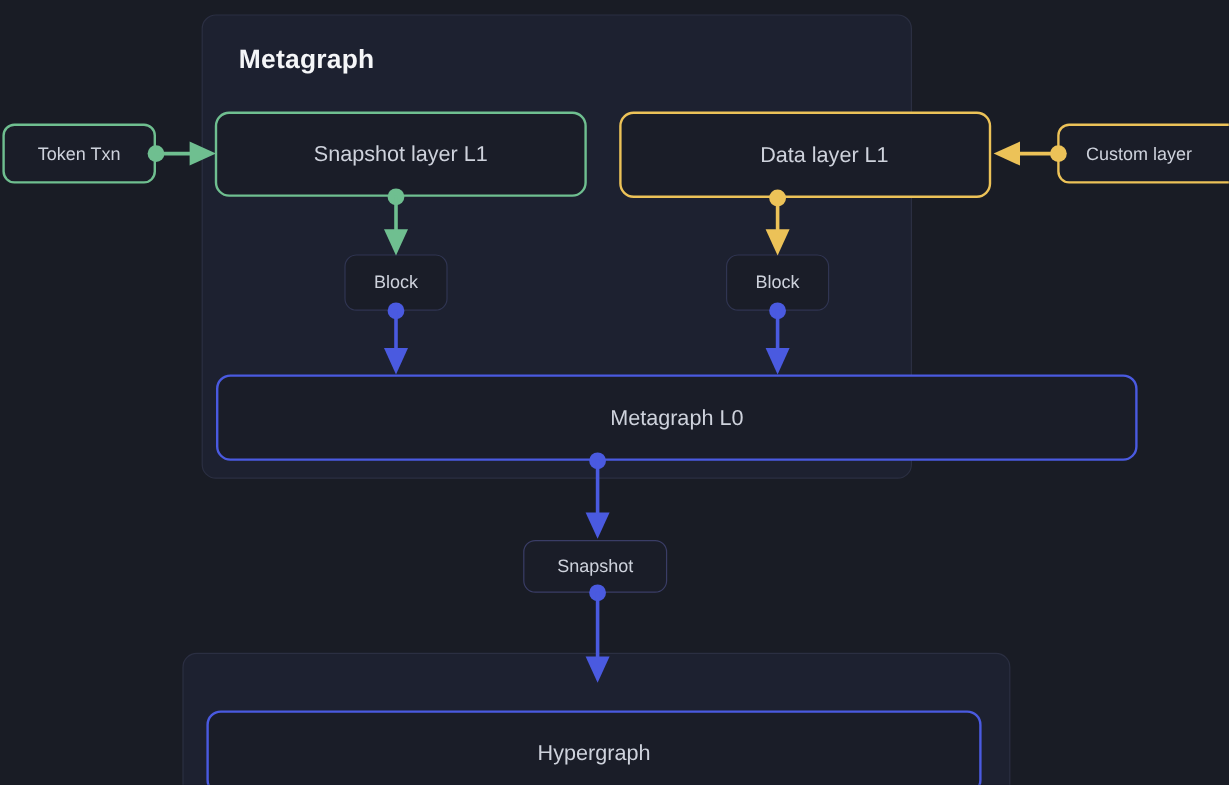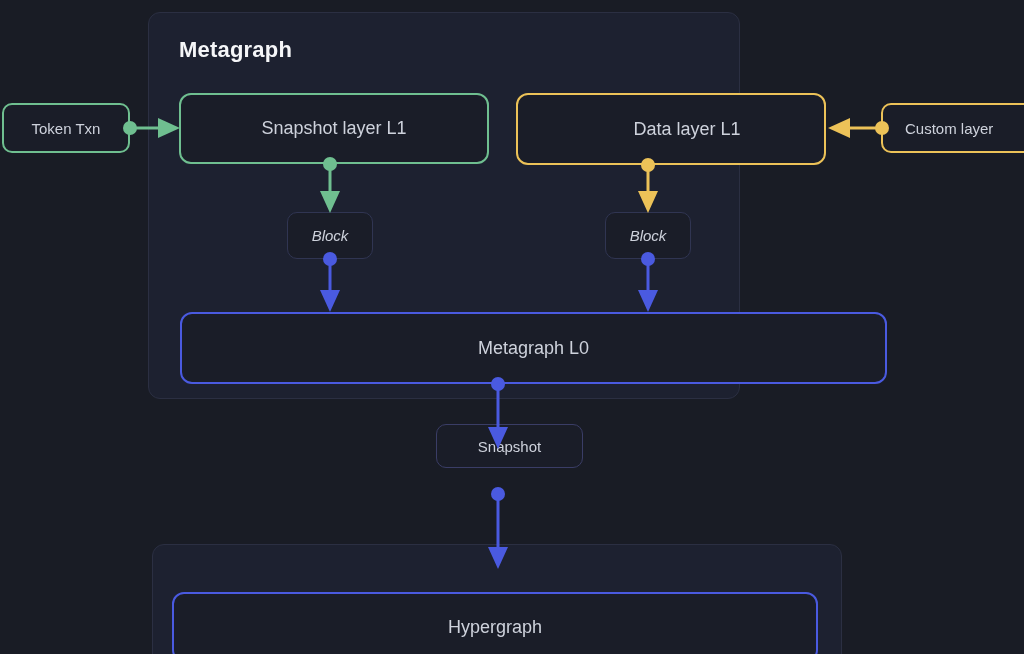--- a/index.html
+++ b/index.html
@@ -33,38 +33,38 @@
     align-items: center;
     justify-content: center;
     color: var(--label, #ced2dc);
   }
   .node .lbl { white-space: nowrap; }
   .big { border-radius: 12px; border: 2px solid; font-size: 18px; }
   .small { border-radius: 10px; border: 2px solid; font-size: 15px; }
   .b-green  { border-color: var(--green, #6fbf90); }
   .b-yellow { border-color: var(--yellow, #ecc258); padding-left: 32px; }
   .b-blue   { border-color: var(--blue, #4a5ae0); }
-  .b-subtle   { border: 1.5px solid var(--subtle-border, #303552); font-style: italic; }
+  .b-subtle   { border: 1.5px solid var(--subtle-border, #303552); }
   .b-snapshot { border: 1.5px solid var(--snapshot-border, #3a3d66); }
   #edges {
     position: absolute; left: 0; top: 0;
     pointer-events: none;
   }
   #edges line { stroke-width: 3; stroke-linecap: round; }
   .st-green  { stroke: var(--green, #6fbf90); }
   .st-yellow { stroke: var(--yellow, #ecc258); }
   .st-blue   { stroke: var(--blue, #4a5ae0); }
   .f-green  { fill: var(--green, #6fbf90); }
   .f-yellow { fill: var(--yellow, #ecc258); }
   .f-blue   { fill: var(--blue, #4a5ae0); }
 </style>
 </head>
 <body>
 
-<div class="panel" style="left:148px; top:12px; width:592px; height:387px;">
+<div class="panel" style="left:168px; top:12px; width:592px; height:387px;">
   <div class="panel-title">Metagraph</div>
 </div>
 
 <div class="panel" style="left:152px; top:544px; width:690px; height:130px;"></div>
 
 <div class="node small b-green" style="left:2px; top:103px; width:128px; height:50px;">
   <span class="lbl">Token Txn</span>
 </div>
 
 <div class="node big b-green" style="left:179px; top:93px; width:310px; height:71px;">
@@ -80,25 +80,25 @@
 </div>
 
 <div class="node small b-subtle" style="left:287px; top:212px; width:86px; height:47px;">
   <span class="lbl">Block</span>
 </div>
 
 <div class="node small b-subtle" style="left:605px; top:212px; width:86px; height:47px;">
   <span class="lbl">Block</span>
 </div>
 
-<div class="node big b-blue" style="left:180px; top:312px; width:707px; height:72px;">
+<div class="node big b-blue" style="left:180px; top:312px; width:768px; height:72px;">
   <span class="lbl">Metagraph L0</span>
 </div>
 
-<div class="node small b-snapshot" style="left:436px; top:424px; width:147px; height:44px;">
+<div class="node small b-snapshot" style="left:436px; top:450px; width:120px; height:44px;">
   <span class="lbl">Snapshot</span>
 </div>
 
 <div class="node big b-blue" style="left:172px; top:592px; width:646px; height:70px;">
   <span class="lbl">Hypergraph</span>
 </div>
 
 <svg id="edges" width="1024" height="654" viewBox="0 0 1024 654">
 
   <g>

